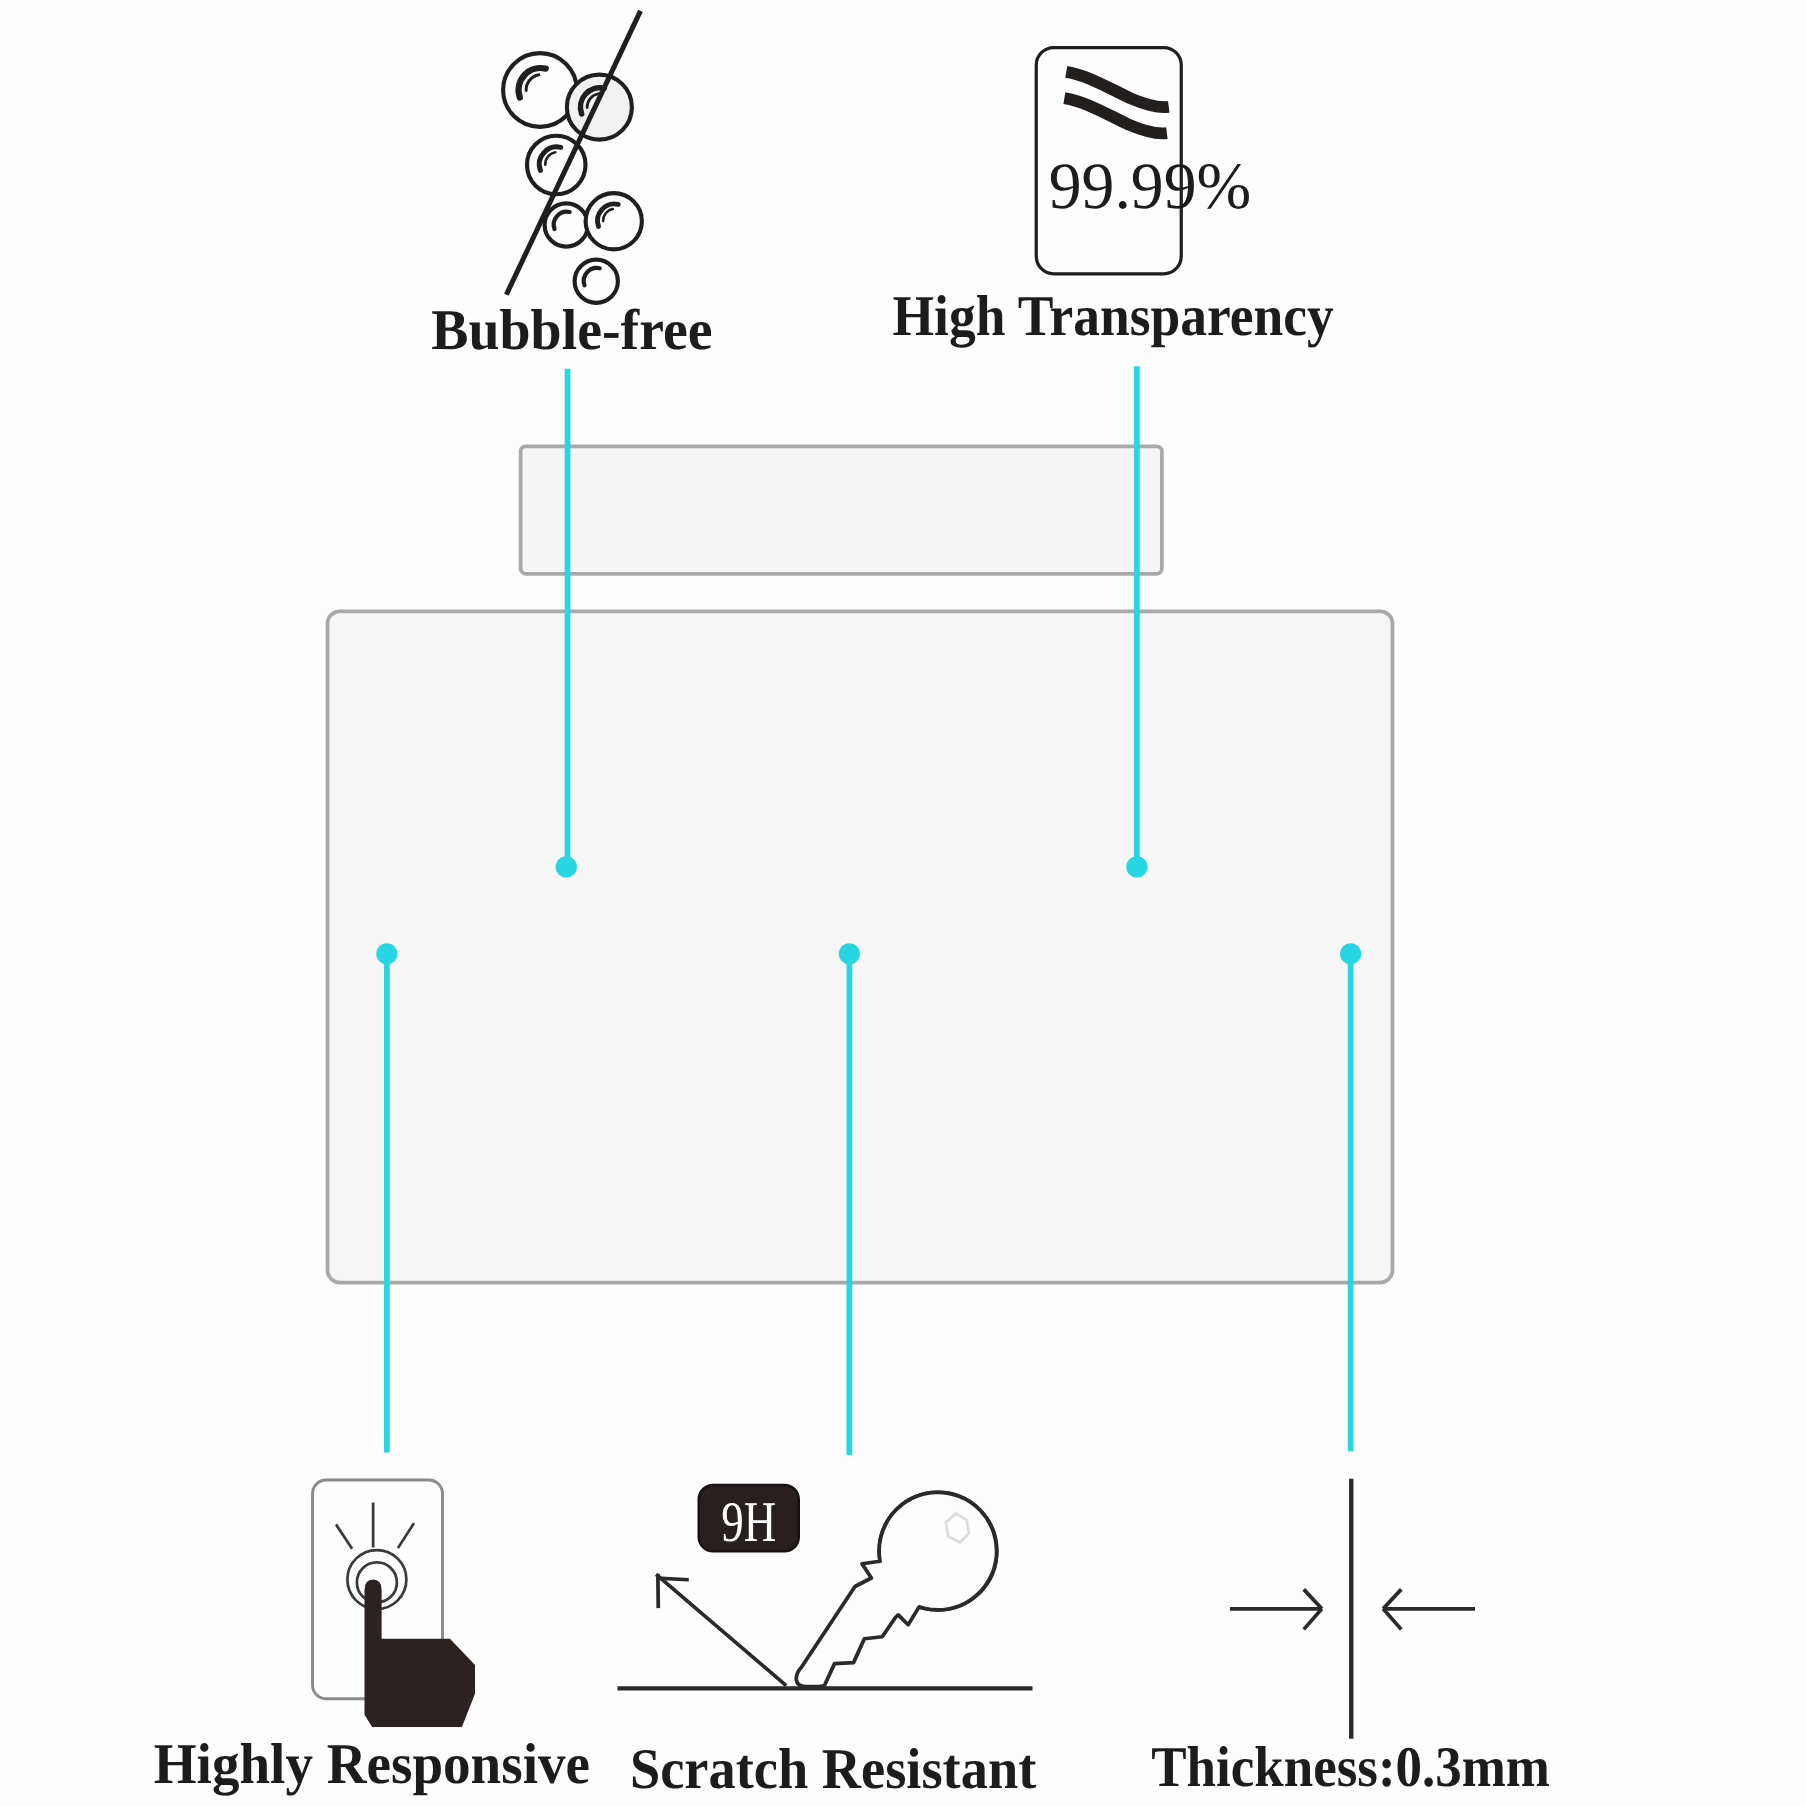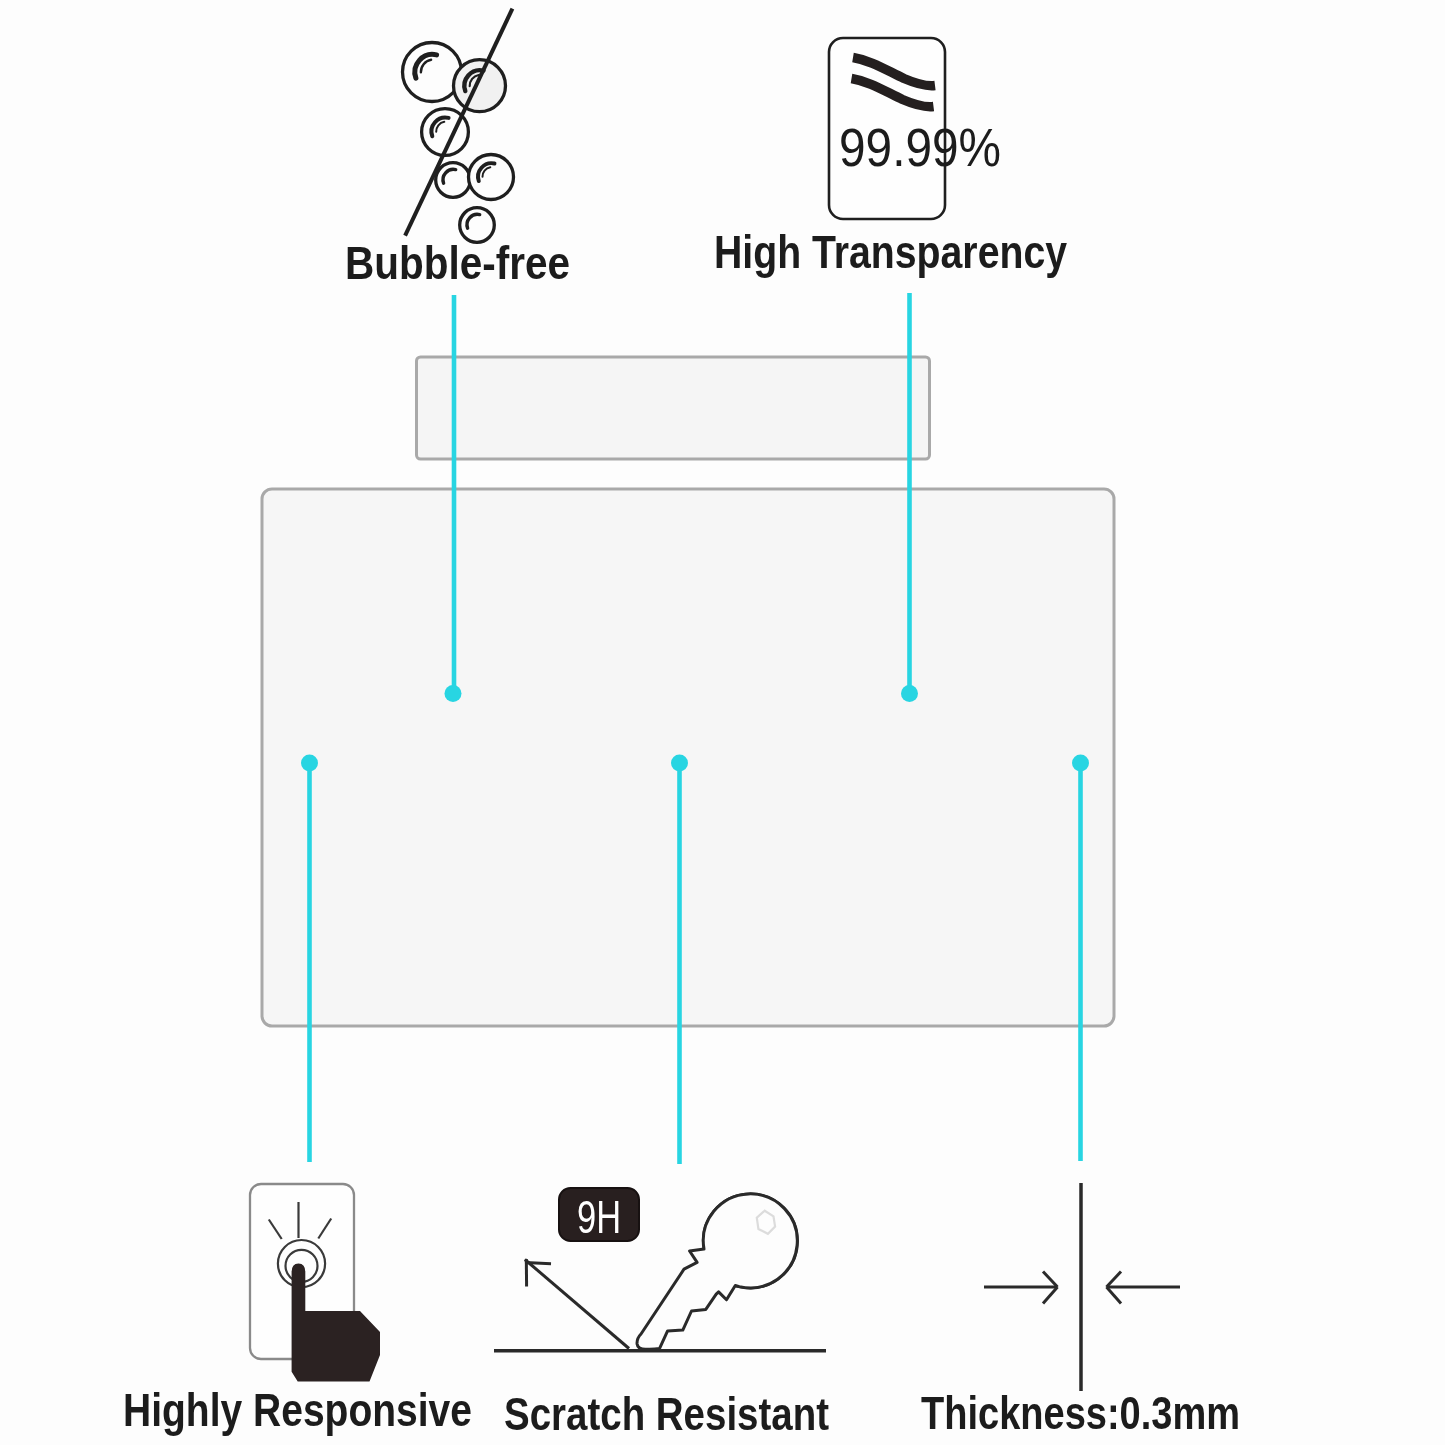--- a/index.html
+++ b/index.html
@@ -1,17 +1,17 @@
 <!DOCTYPE html>
 <html><head>
 <meta charset="utf-8">
 <style>
   html,body{margin:0;padding:0;background:#fdfdfd;}
   .page{position:relative;width:1445px;height:1445px;background:#fdfdfd;overflow:hidden;
-        font-family:Liberation Sans, sans-serif;}
+        font-family:Liberation Serif, serif;}
   svg{position:absolute;left:0;top:0;transform:translateZ(0);}
 </style>
 </head>
 <body>
 <div class="page">
 <svg width="1445" height="1445" viewBox="0 0 1445 1445">
 
   <rect x="416.5" y="357" width="513" height="102" rx="4" fill="#f5f5f5" stroke="#a9a9a9" stroke-width="3"></rect>
   <rect x="262" y="489" width="852" height="537" rx="10" fill="#f6f6f6" stroke="#a9a9a9" stroke-width="3"></rect>
 

